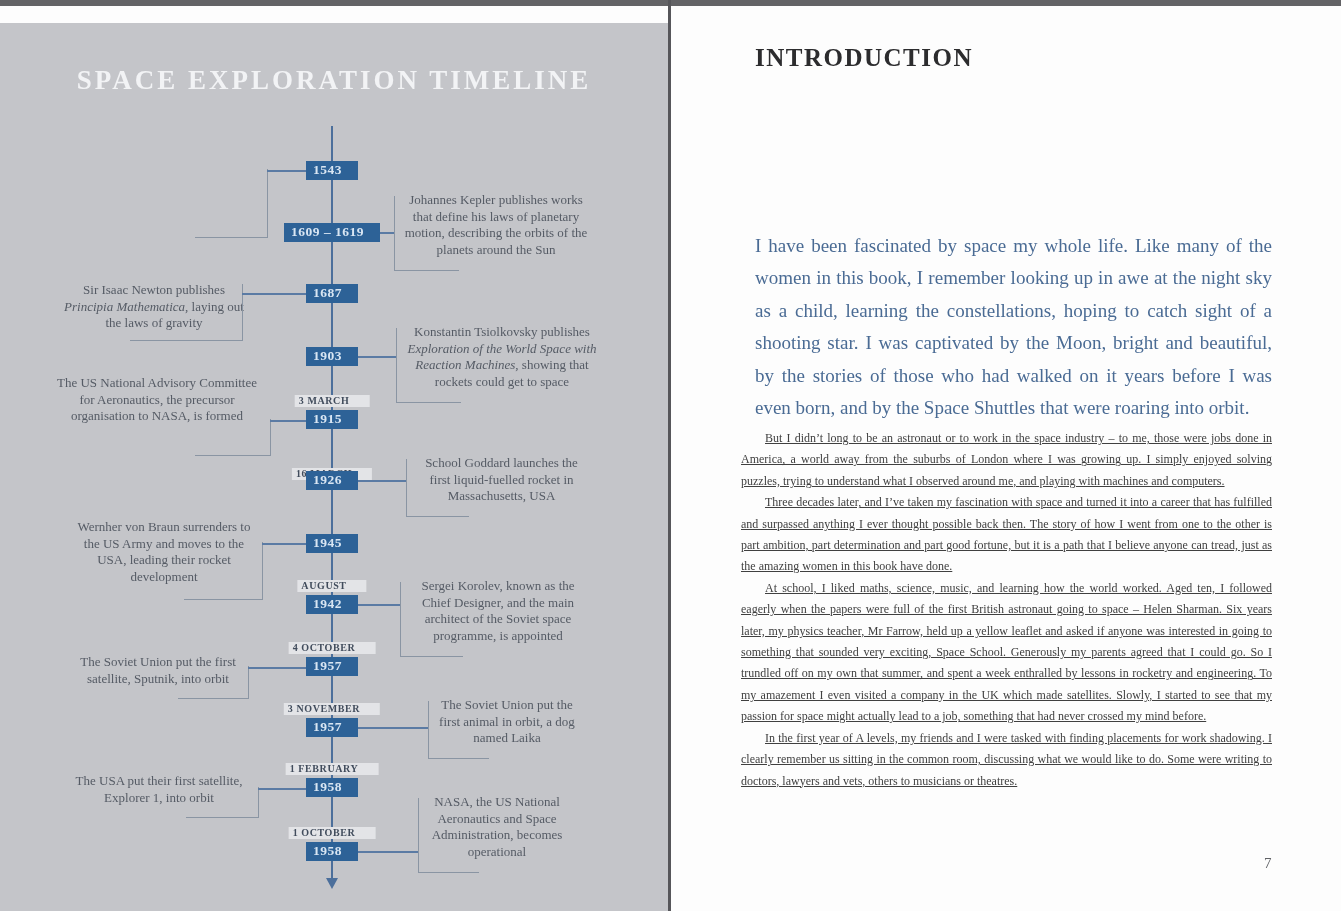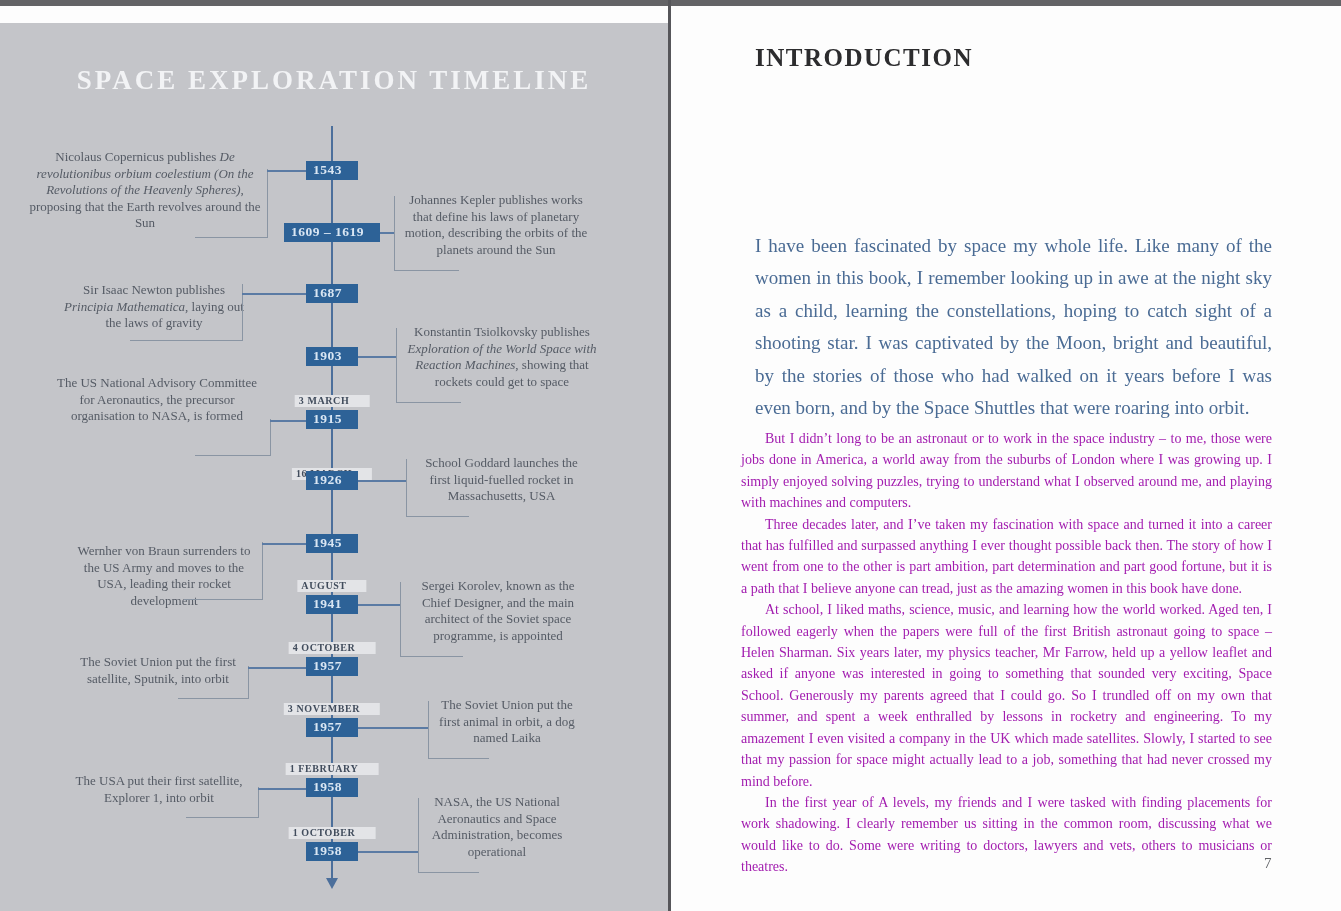--- a/index.html
+++ b/index.html
@@ -63,40 +63,39 @@
   .intro-heading{
     position:absolute;left:84px;top:44px;
     color:#2c2c2e;font-size:25px;font-weight:700;letter-spacing:1.5px;
   }
   .lead-para{
     position:absolute;left:84px;top:230px;width:517px;
     color:#4a6b94;font-size:19px;line-height:32.4px;text-align:justify;
   }
   .body-text{
     position:absolute;left:70px;top:428px;width:531px;
-    color:#a21caf;font-size:14px;line-height:21.4px;text-align:justify;
+    color:#404040;font-size:12px;line-height:21.4px;text-align:justify;text-decoration:underline;
   }
   .body-text p{margin:0;text-indent:24px;}
   .page-number{
     position:absolute;left:593px;top:855px;
     color:#5f6165;font-size:15px;
   }
 </style>
 </head>
 <body>
 
 <div id="spread">
 
   <div id="left-page">
     <div class="tl-title">SPACE EXPLORATION TIMELINE</div>
 
     <div class="tl-line"></div>
     <div class="tl-arrow"></div>
 
-    <div class="tl-text" style="left:28px;top:126px;width:234px">Nicolaus Copernicus publishes <i>De revolutionibus orbium coelestium</i> <i>(On the Revolutions of the Heavenly Spheres)</i>, proposing that the Earth revolves around the Sun</div>
     <div class="bracket br-left" style="left:195px;top:146px;width:72px;height:68px"></div>
     <div class="connector" style="left:267px;top:147px;width:42px"></div>
     <div class="badge" style="top:138px">1543</div>
 
     <div class="tl-text" style="left:402px;top:169px;width:188px">Johannes Kepler publishes works that define his laws of planetary motion, describing the orbits of the planets around the Sun</div>
     <div class="bracket br-right" style="left:394px;top:173px;width:64px;height:74px"></div>
     <div class="connector" style="left:374px;top:209px;width:20px"></div>
     <div class="badge" style="top:200px">1609 – 1619</div>
 
     <div class="tl-text" style="left:62px;top:259px;width:184px">Sir Isaac Newton publishes <i>Principia Mathematica</i>, laying out the laws of gravity</div>
@@ -114,30 +113,30 @@
     <div class="connector" style="left:270px;top:397px;width:39px"></div>
     <div class="datelabel" style="top:372px">3 MARCH</div>
     <div class="badge" style="top:387px">1915</div>
 
     <div class="tl-text" style="left:414px;top:432px;width:175px">School Goddard launches the first liquid-fuelled rocket in Massachusetts, USA</div>
     <div class="bracket br-right" style="left:406px;top:436px;width:62px;height:57px"></div>
     <div class="connector" style="left:355px;top:457px;width:51px"></div>
     <div class="datelabel" style="top:445px">16 MARCH</div>
     <div class="badge" style="top:448px">1926</div>
 
-    <div class="tl-text" style="left:70px;top:520px;width:188px">Wernher von Braun surrenders to the US Army and moves to the USA, leading their rocket development</div>
+    <div class="tl-text" style="left:70px;top:496px;width:188px">Wernher von Braun surrenders to the US Army and moves to the USA, leading their rocket development</div>
     <div class="bracket br-left" style="left:184px;top:519px;width:78px;height:57px"></div>
     <div class="connector" style="left:262px;top:520px;width:47px"></div>
     <div class="badge" style="top:511px">1945</div>
 
     <div class="tl-text" style="left:408px;top:555px;width:180px">Sergei Korolev, known as the Chief Designer, and the main architect of the Soviet space programme, is appointed</div>
     <div class="bracket br-right" style="left:400px;top:559px;width:62px;height:74px"></div>
     <div class="connector" style="left:355px;top:581px;width:45px"></div>
     <div class="datelabel" style="top:557px">AUGUST</div>
-    <div class="badge" style="top:572px">1941</div>
+    <div class="badge" style="top:572px">1942</div>
 
     <div class="tl-text" style="left:70px;top:631px;width:176px">The Soviet Union put the first satellite, Sputnik, into orbit</div>
     <div class="bracket br-left" style="left:178px;top:643px;width:70px;height:32px"></div>
     <div class="connector" style="left:248px;top:644px;width:61px"></div>
     <div class="datelabel" style="top:619px">4 OCTOBER</div>
     <div class="badge" style="top:634px">1957</div>
 
     <div class="tl-text" style="left:436px;top:674px;width:142px">The Soviet Union put the first animal in orbit, a dog named Laika</div>
     <div class="bracket br-right" style="left:428px;top:678px;width:60px;height:57px"></div>
     <div class="connector" style="left:355px;top:704px;width:73px"></div>

